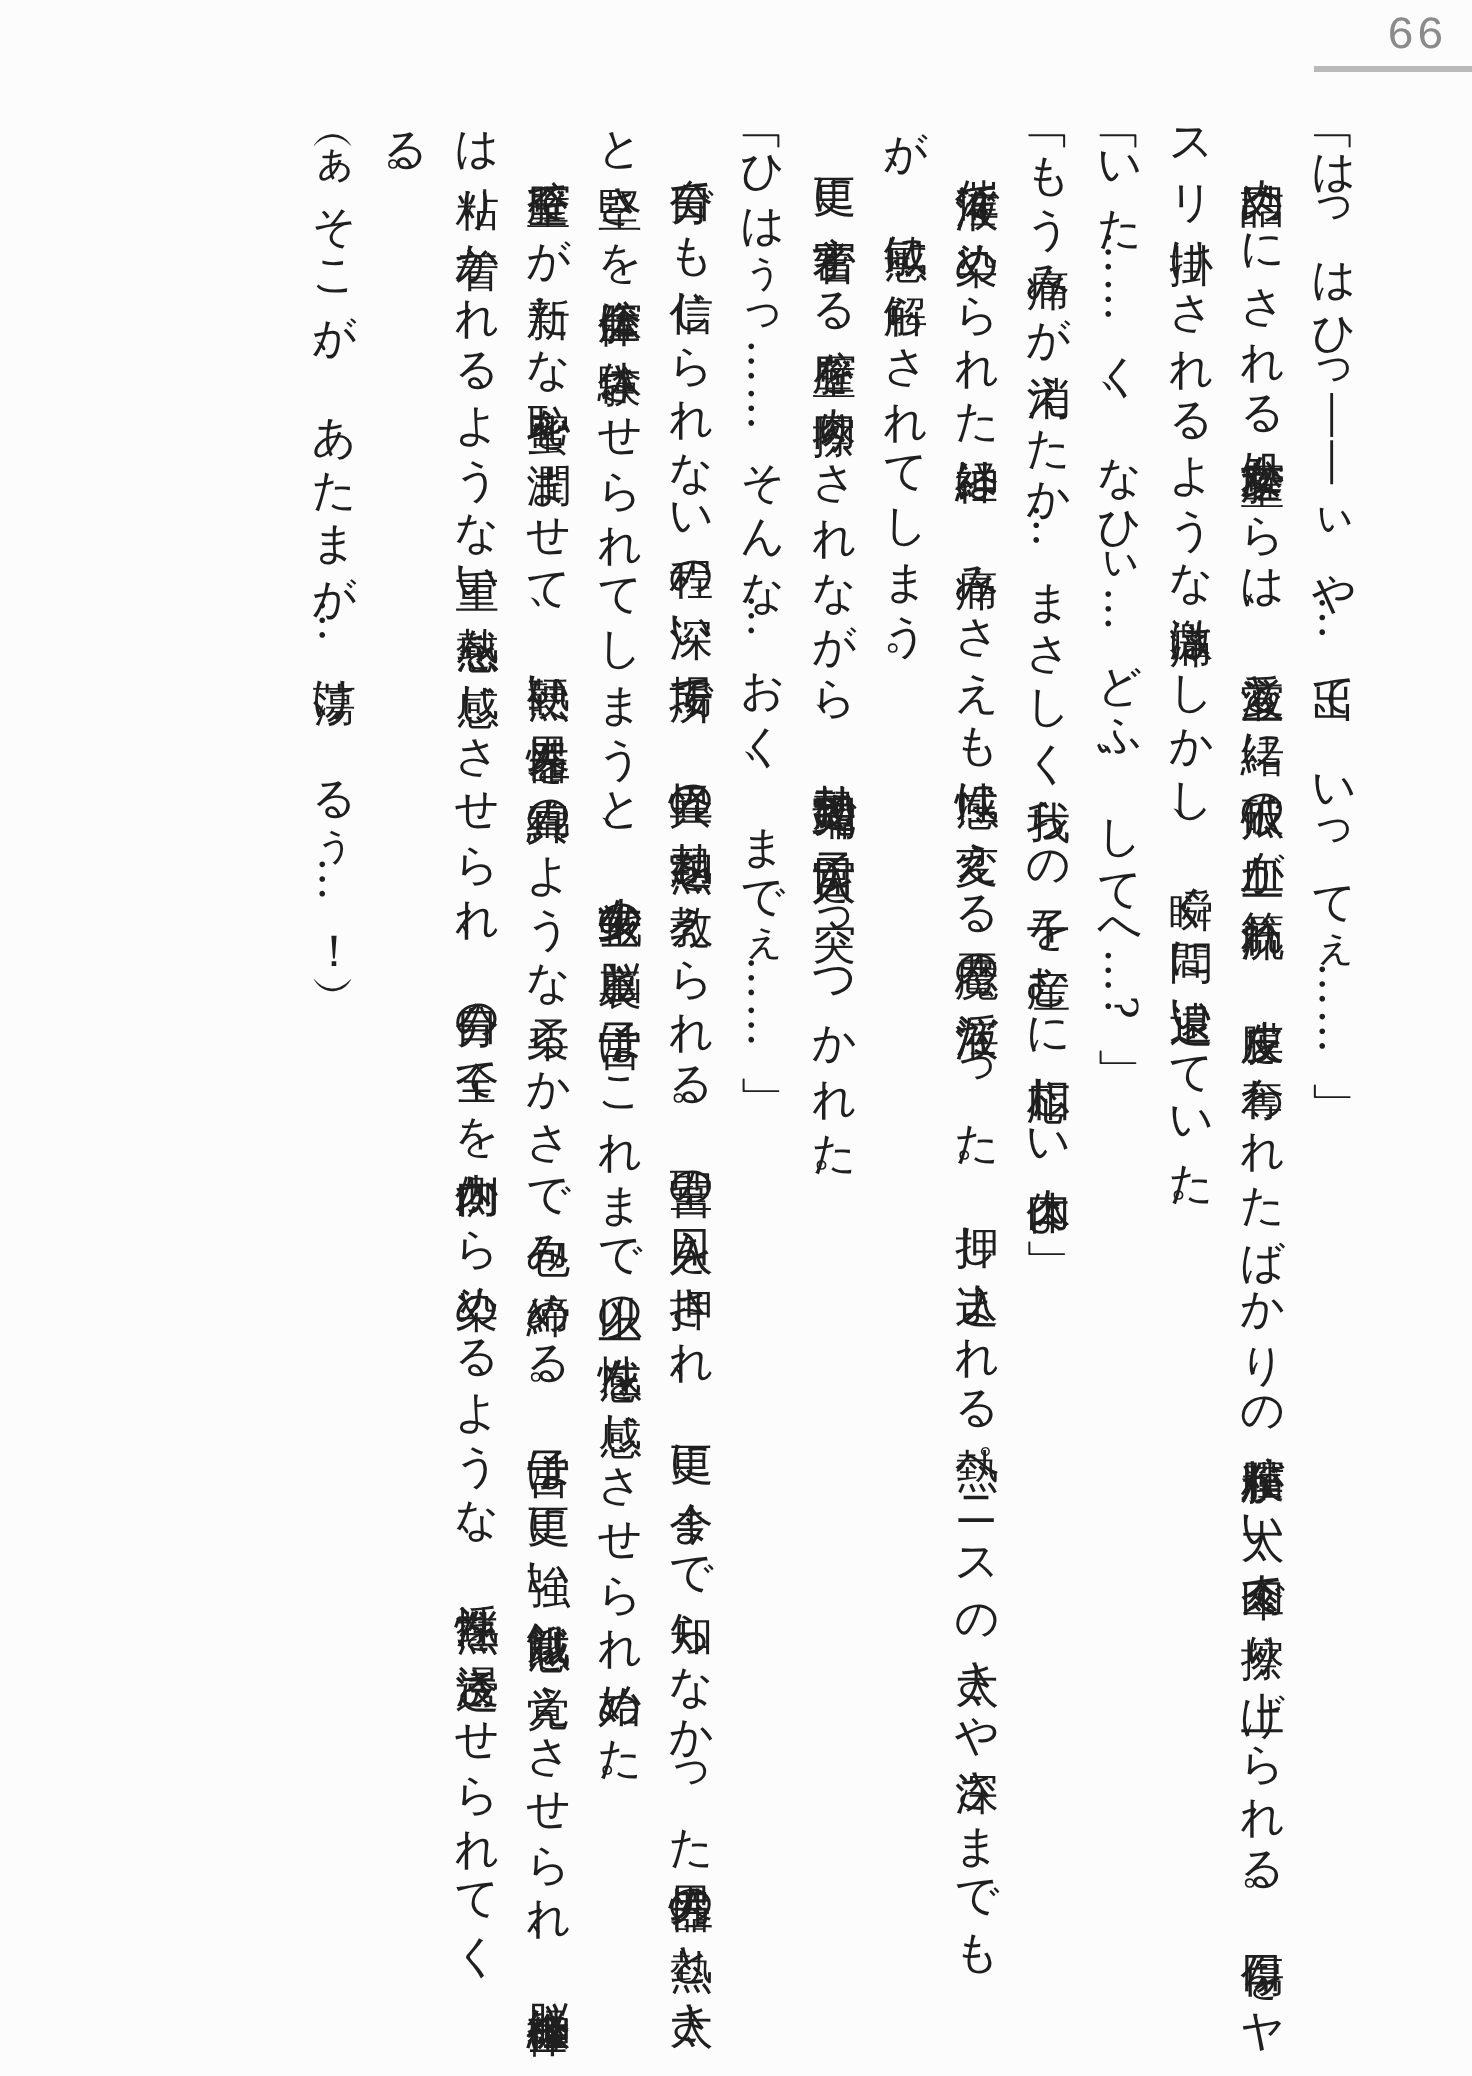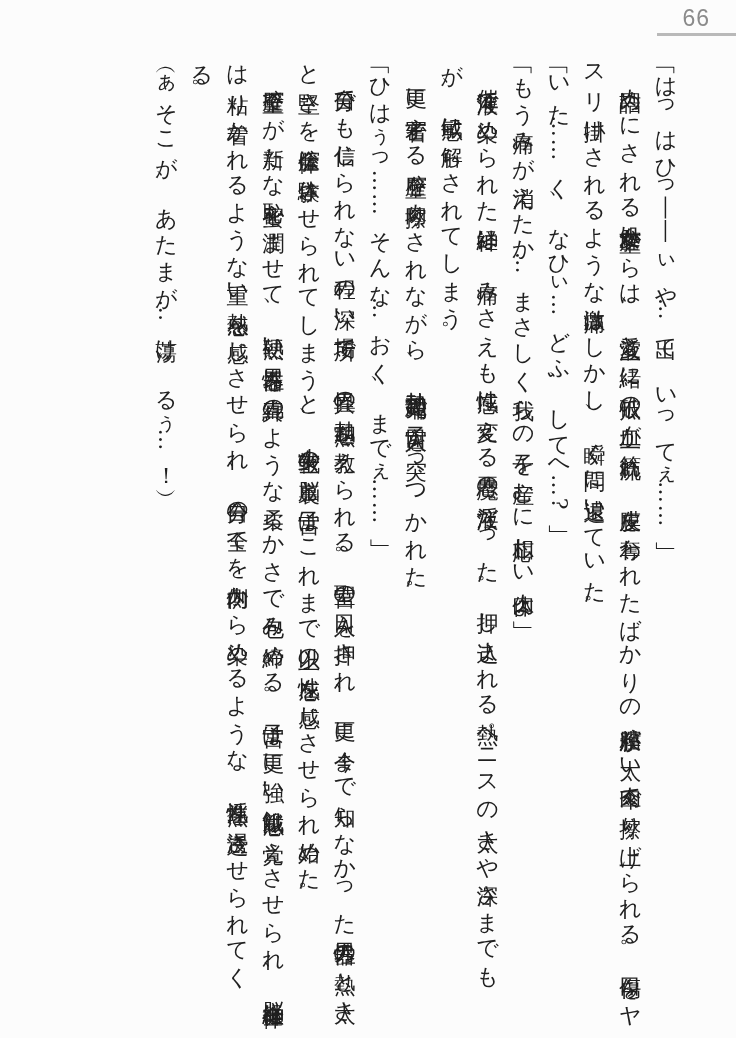--- a/index.html
+++ b/index.html
@@ -14,26 +14,26 @@
     width: 736px;
     height: 1038px;
     background: #fcfcfc;
     overflow: hidden;
     font-family: "DejaVu Serif", "Liberation Serif", serif;
   }
   
   .folio-num {
     position: absolute;
     top: 5px;
-    right: 26px;
+    right: 13px;
     font-size: 23px;
     line-height: 1.2;
     color: #8b8b8b;
     letter-spacing: 1px;
-    font-family: Liberation Sans, sans-serif;
+    font-family: Liberation Mono, monospace;
   }
   .folio-rule {
     position: absolute;
     top: 33px;
     right: 0;
     width: 79px;
     height: 3px;
     background: #b9b9b9;
   }
   

